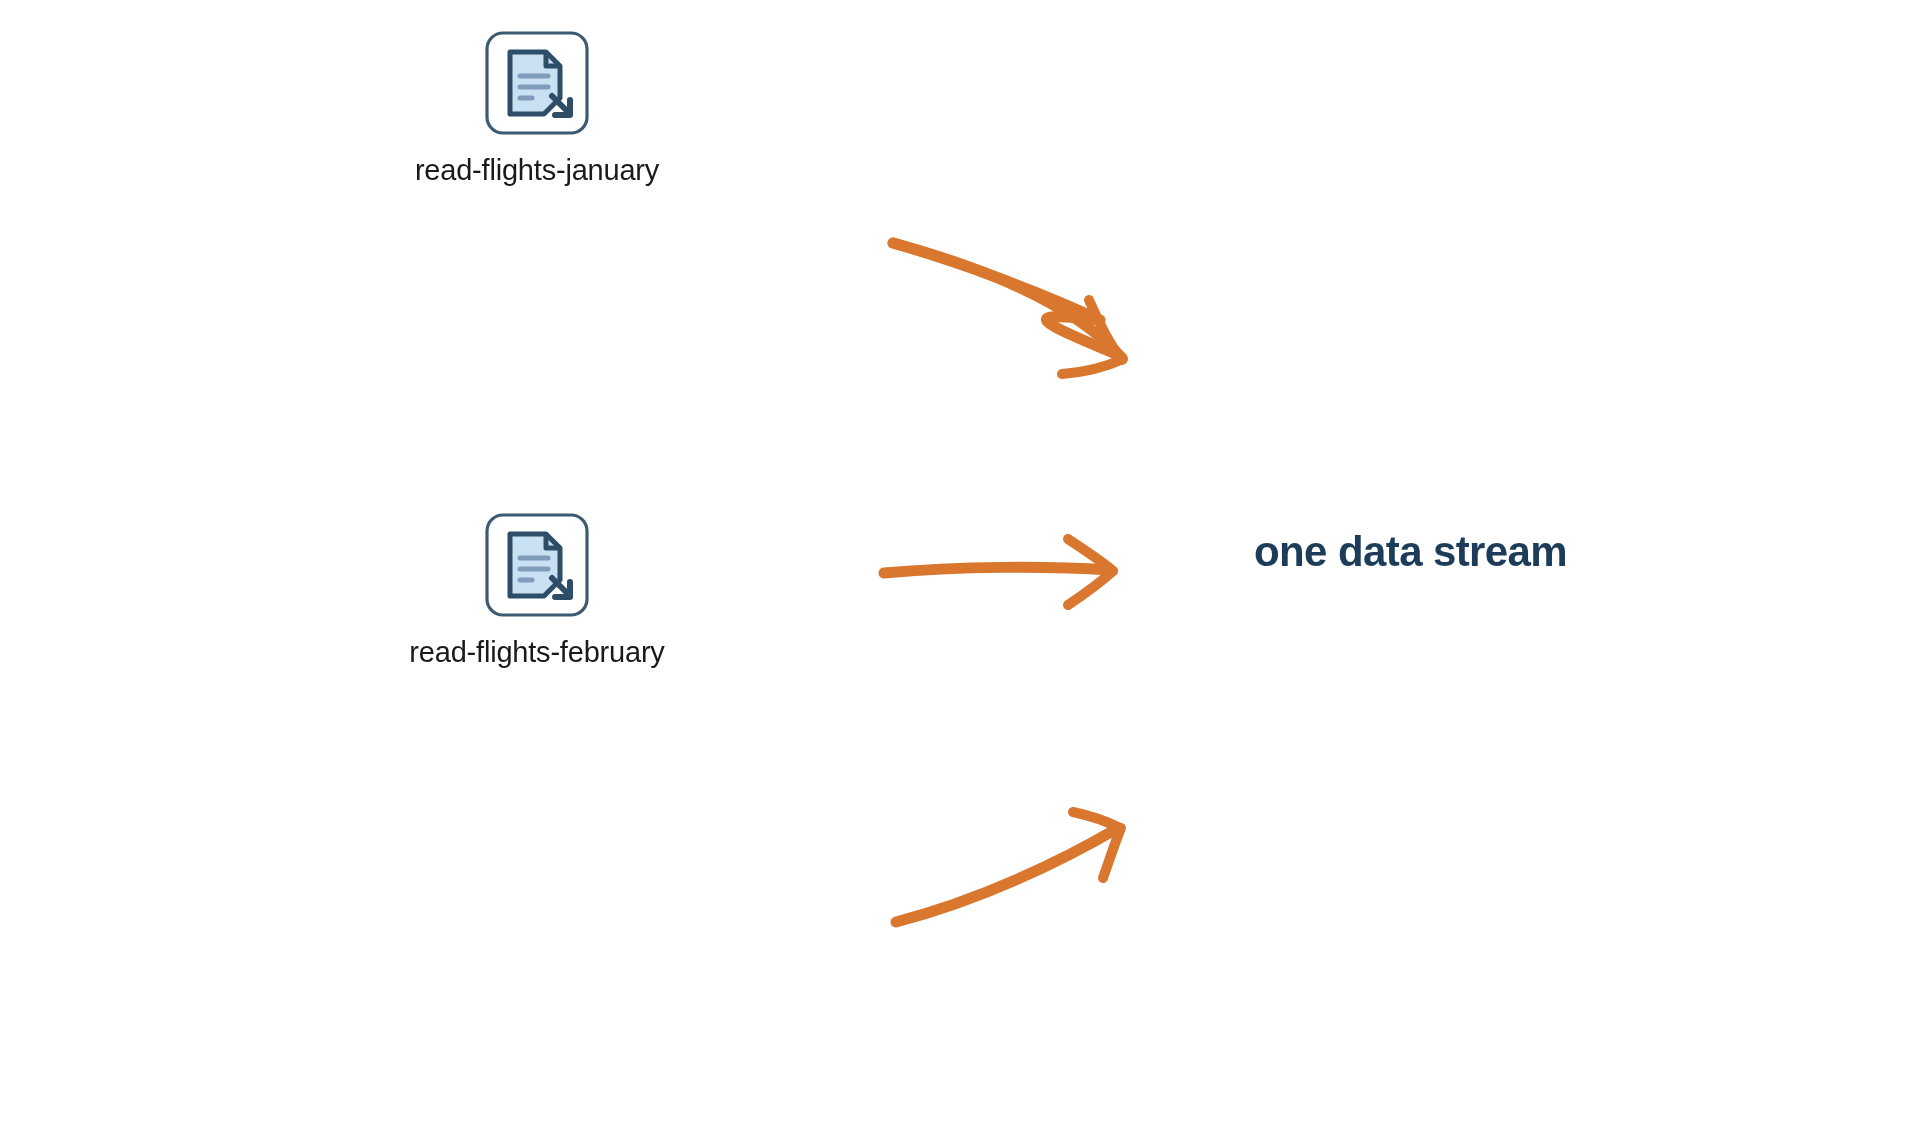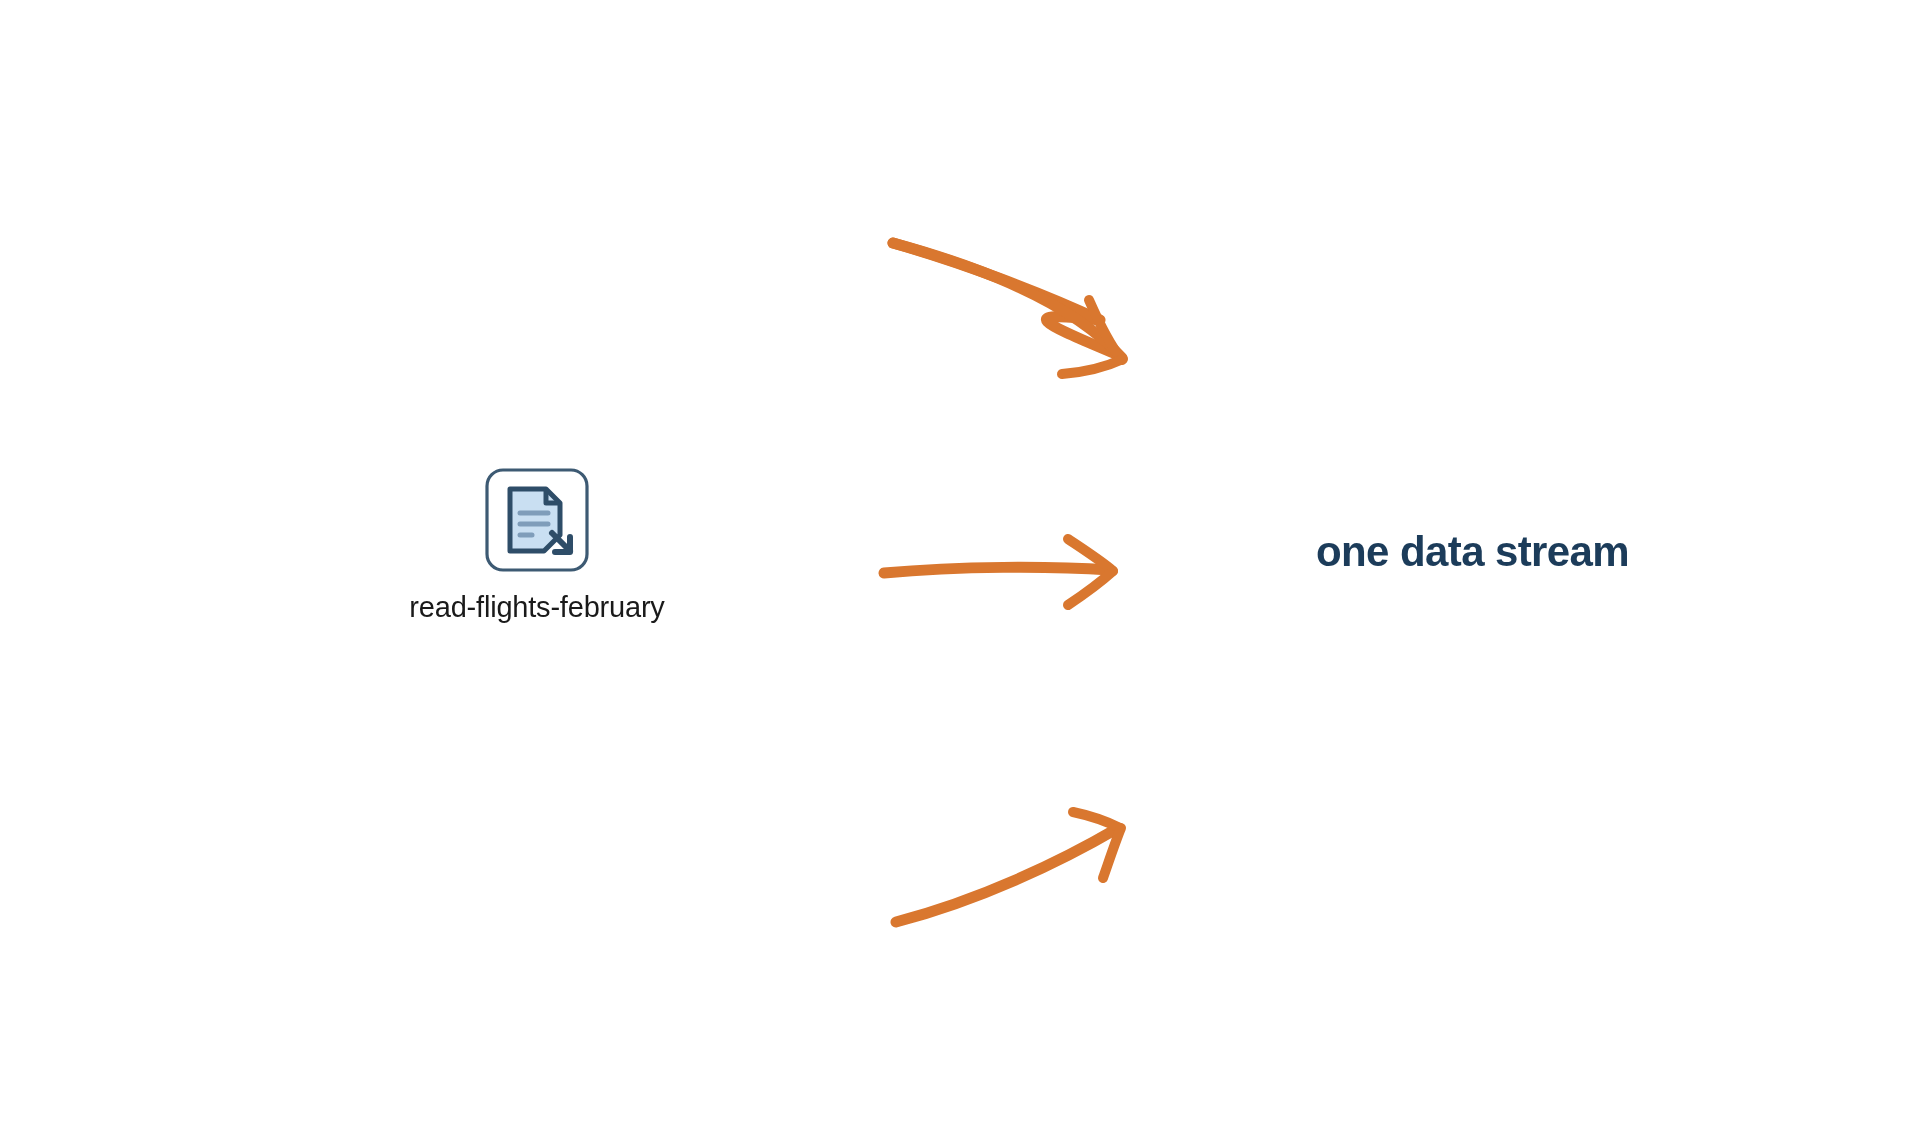--- a/index.html
+++ b/index.html
@@ -37,37 +37,37 @@
     font-size: 29px;
     font-weight: 400;
     letter-spacing: -0.2px;
     color: #1a1a1a;
     white-space: nowrap;
     text-align: center;
     font-family: "Liberation Sans", "DejaVu Sans", sans-serif;
   }
 
   .node-january  { left: 327px; top: 30px; }
-  .node-february { left: 327px; top: 467px; }
+  .node-february { left: 327px; top: 512px; }
   .node-march    { left: 327px; top: 938px; }
 
   
   .arrow-layer {
     position: absolute;
     left: 0;
     top: 0;
     width: 1920px;
     height: 1134px;
     pointer-events: none;
   }
 
   
   .stream-caption {
     position: absolute;
-    left: 1316px;
+    left: 1254px;
     top: 528px;
     font-size: 42px;
     font-weight: 700;
     letter-spacing: -0.6px;
     color: #1c3c5a;
     white-space: nowrap;
     font-family: "Liberation Sans", "DejaVu Sans", sans-serif;
   }
 </style>
 </head>
@@ -98,20 +98,35 @@
 
     <g>
       <path d="M896,922 C 980,900 1060,862 1118,828" fill="none" stroke="#d9772f" stroke-width="11" stroke-linecap="round"></path>
 
       <path d="M1073,812 C 1092,816 1108,822 1120,828" fill="none" stroke="#d9772f" stroke-width="10" stroke-linecap="round"></path>
 
       <path d="M1103,878 C 1110,858 1116,840 1121,828" fill="none" stroke="#d9772f" stroke-width="10" stroke-linecap="round"></path>
     </g>
   </svg>
 
+  <div class="node node-january">
+    <svg class="node-icon" viewBox="0 0 106 106">
+      <rect x="3" y="3" width="100" height="100" rx="16" ry="16" fill="#ffffff" stroke="#3d5a73" stroke-width="3.2"></rect>
+      <path d="M26,22 L62,22 L76,36 L76,68 L60,84 L26,84 Z" fill="#c9dff2" stroke="#2e4d68" stroke-width="5" stroke-linejoin="round"></path>
+      <path d="M62,22 L62,36 L76,36" fill="none" stroke="#2e4d68" stroke-width="5" stroke-linejoin="round"></path>
+      <line x1="36" y1="46" x2="64" y2="46" stroke="#7f9dba" stroke-width="5" stroke-linecap="round"></line>
+      <line x1="36" y1="57" x2="64" y2="57" stroke="#7f9dba" stroke-width="5" stroke-linecap="round"></line>
+      <line x1="36" y1="68" x2="48" y2="68" stroke="#7f9dba" stroke-width="5" stroke-linecap="round"></line>
+      <g stroke="#2e4d68" stroke-width="6" stroke-linecap="round" stroke-linejoin="round" fill="none">
+        <line x1="68" y1="66" x2="86" y2="84"></line>
+        <polyline points="86,70 86,85 71,85"></polyline>
+      </g>
+    </svg>
+    <div class="node-label">read-flights-january</div>
+  </div>
 
   <div class="node node-february">
     <svg class="node-icon" viewBox="0 0 106 106">
       <rect x="3" y="3" width="100" height="100" rx="16" ry="16" fill="#ffffff" stroke="#3d5a73" stroke-width="3.2"></rect>
       <path d="M26,22 L62,22 L76,36 L76,68 L60,84 L26,84 Z" fill="#c9dff2" stroke="#2e4d68" stroke-width="5" stroke-linejoin="round"></path>
       <path d="M62,22 L62,36 L76,36" fill="none" stroke="#2e4d68" stroke-width="5" stroke-linejoin="round"></path>
       <line x1="36" y1="46" x2="64" y2="46" stroke="#7f9dba" stroke-width="5" stroke-linecap="round"></line>
       <line x1="36" y1="57" x2="64" y2="57" stroke="#7f9dba" stroke-width="5" stroke-linecap="round"></line>
       <line x1="36" y1="68" x2="48" y2="68" stroke="#7f9dba" stroke-width="5" stroke-linecap="round"></line>
       <g stroke="#2e4d68" stroke-width="6" stroke-linecap="round" stroke-linejoin="round" fill="none">

